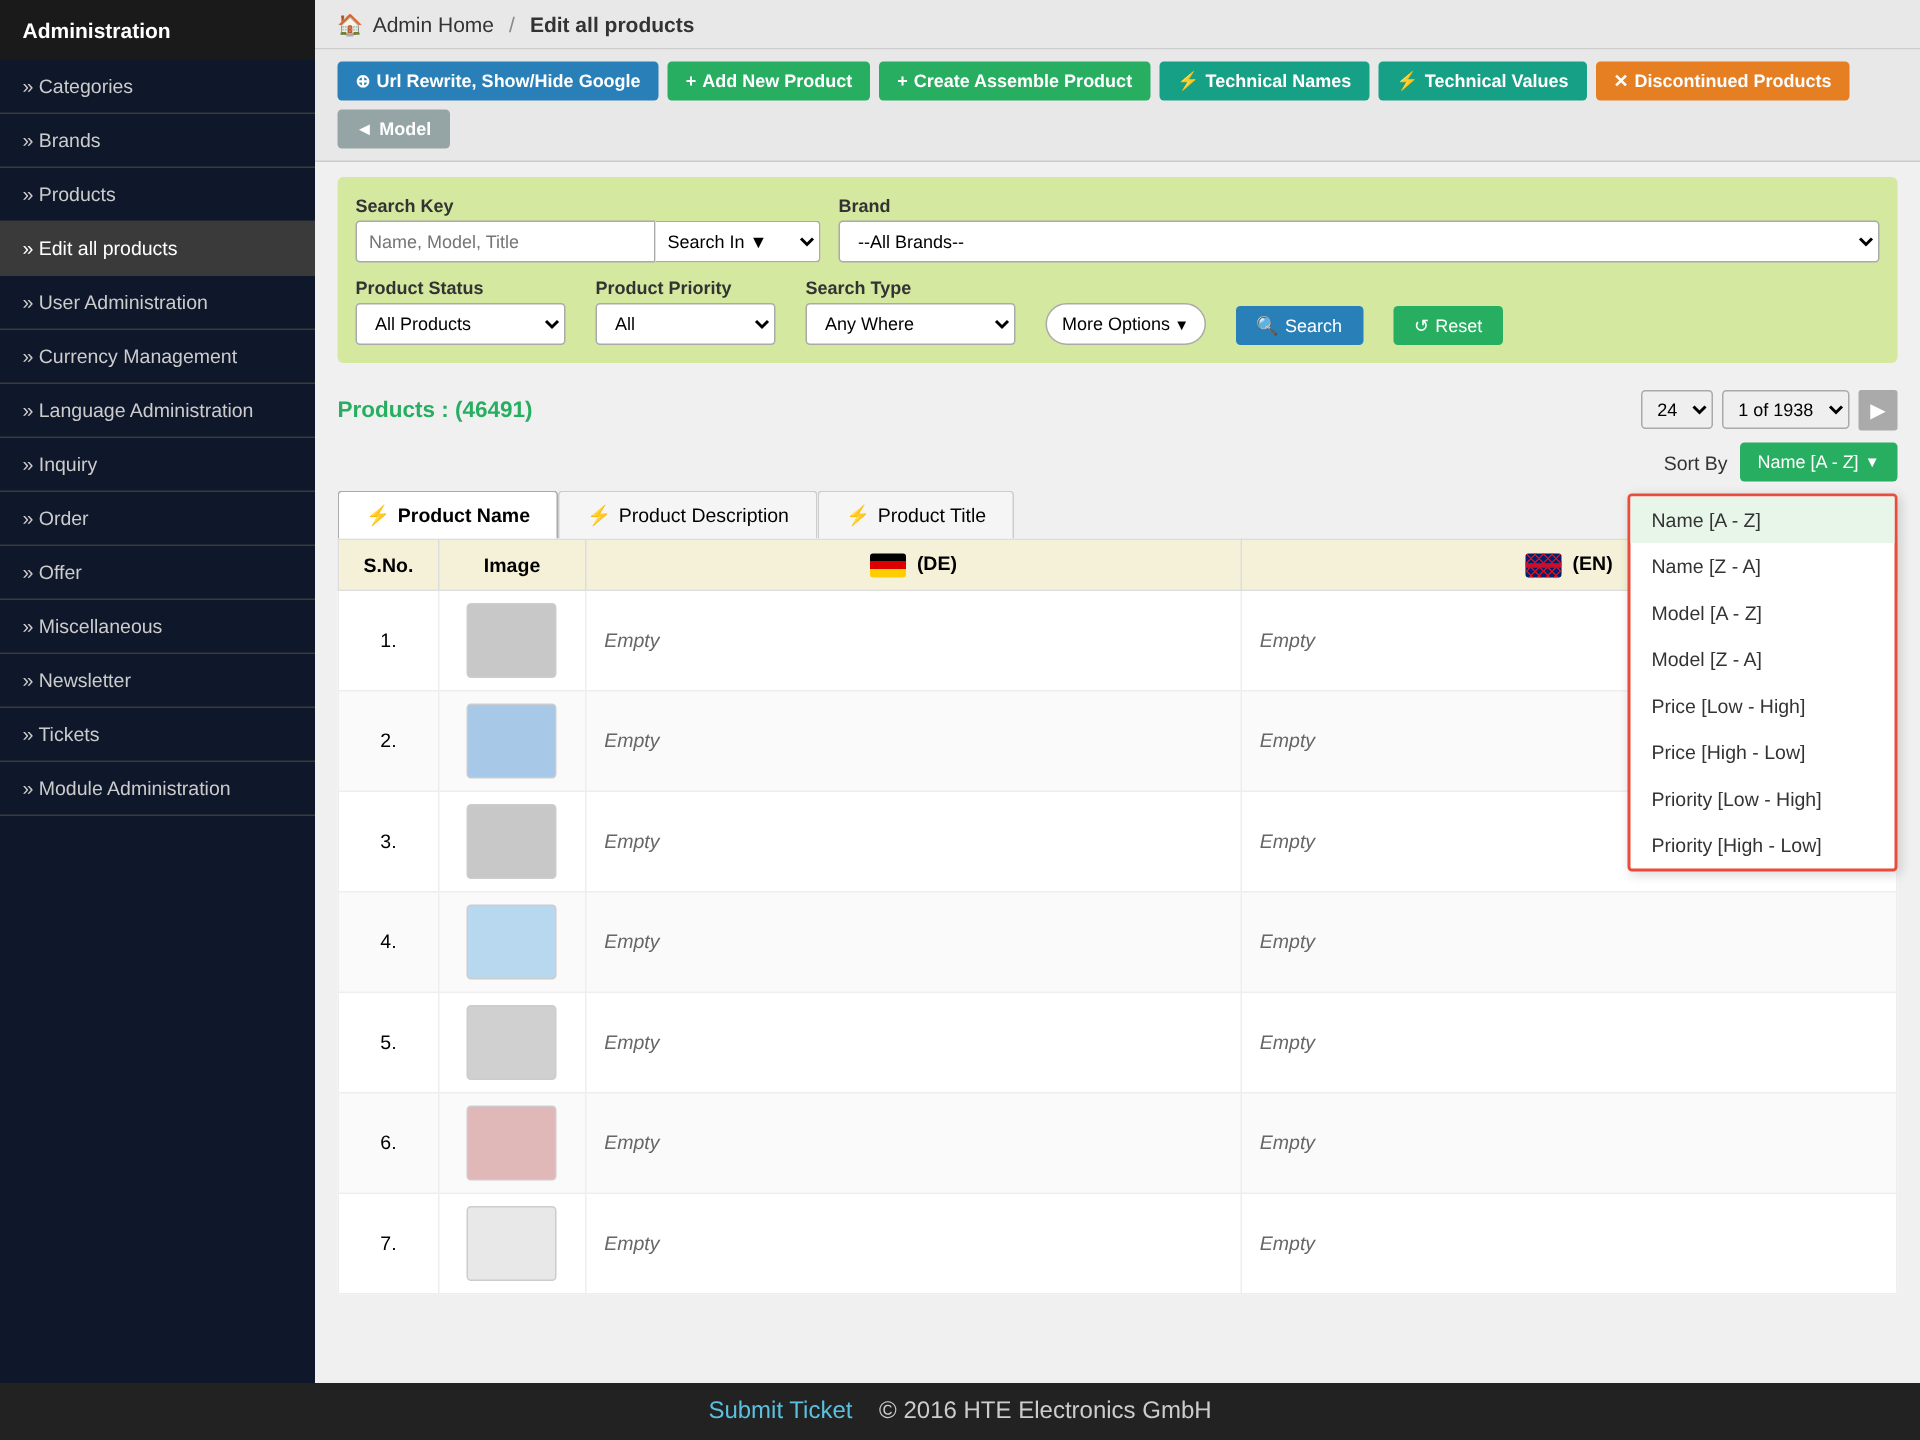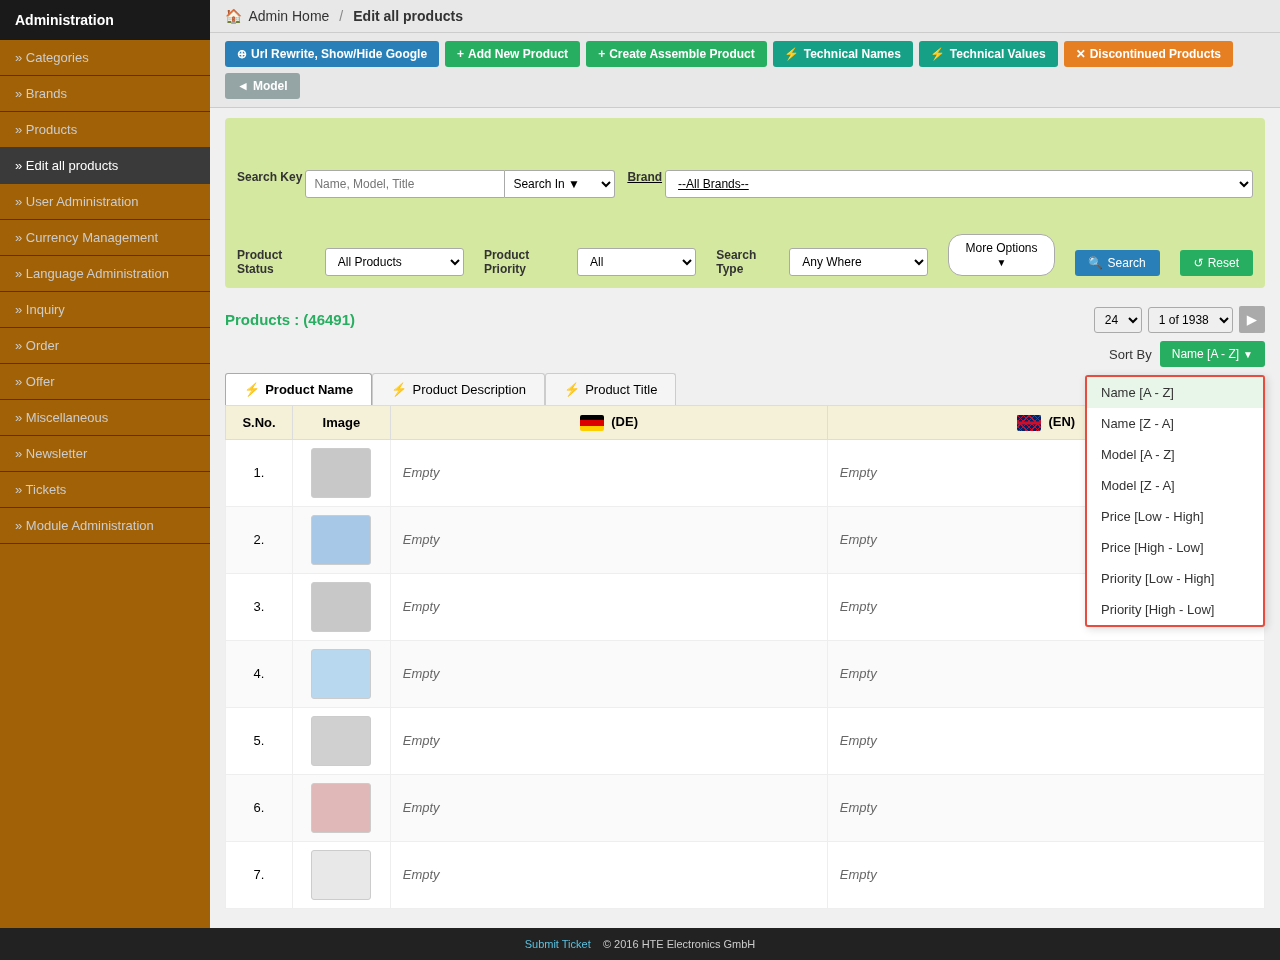--- a/index.html
+++ b/index.html
@@ -3,21 +3,21 @@
   <meta charset="utf-8">
   <style>
     * { box-sizing: border-box; margin: 0; padding: 0; }
     body { font-family: Arial, sans-serif; font-size: 13px; background: #f0f0f0; display: flex; flex-direction: column; min-height: 960px; }
 
     
     .page-wrapper { display: flex; flex: 1; flex-direction: column; }
     .main-layout { display: flex; flex: 1; }
 
     
-    .sidebar { width: 210px; background: #a16207; color: #ccc; flex-shrink: 0; }
+    .sidebar { width: 210px; background: #0f172a; color: #ccc; flex-shrink: 0; }
     .sidebar-title { background: #1a1a1a; color: #fff; padding: 12px 15px; font-weight: bold; font-size: 14px; }
     .sidebar-item { padding: 10px 15px; border-bottom: 1px solid #3a3a3a; cursor: pointer; color: #ccc; font-size: 13px; }
     .sidebar-item.active { color: #fff; background: #3a3a3a; }
     .sidebar-item::before { content: "» "; }
 
     
     .content { flex: 1; display: flex; flex-direction: column; background: #f0f0f0; }
 
     
     .content-header { background: #e8e8e8; padding: 8px 15px; border-bottom: 1px solid #ccc; display: flex; align-items: center; gap: 6px; font-size: 14px; }
@@ -27,38 +27,38 @@
     .btn { padding: 6px 12px; border: none; border-radius: 3px; cursor: pointer; font-size: 12px; font-weight: bold; color: #fff; display: inline-flex; align-items: center; gap: 4px; }
     .btn-blue { background: #2980b9; }
     .btn-green { background: #27ae60; }
     .btn-teal { background: #16a085; }
     .btn-orange { background: #e67e22; }
     .btn-gray { background: #95a5a6; }
 
     
     .search-panel { background: #d4e8a0; margin: 10px 15px; padding: 12px; border-radius: 4px; }
     .search-row { display: flex; gap: 12px; margin-bottom: 10px; align-items: flex-end; }
-    .search-group { display: flex; flex-direction: row; gap: 3px; margin-top: 40px; }
+    .search-group { display: flex; flex-direction: column; gap: 3px; }
     .search-group label { font-weight: bold; font-size: 12px; color: #333; }
     .search-group input, .search-group select { padding: 5px 8px; border: 1px solid #aaa; border-radius: 3px; font-size: 12px; background: #fff; }
     .search-key-input { width: 200px; }
     .search-in-select { width: 110px; }
     .product-status-select { width: 140px; }
     .product-priority-select { width: 120px; }
     .search-type-select { width: 140px; }
     .btn-search { background: #2980b9; color: #fff; padding: 6px 14px; border: none; border-radius: 3px; cursor: pointer; font-size: 12px; display: inline-flex; align-items: center; gap: 4px; }
     .btn-reset { background: #27ae60; color: #fff; padding: 6px 14px; border: none; border-radius: 3px; cursor: pointer; font-size: 12px; display: inline-flex; align-items: center; gap: 4px; }
     .more-options-btn { background: #fff; border: 1px solid #aaa; padding: 6px 10px; border-radius: 14px; cursor: pointer; font-size: 12px; }
     .search-row-2 { display: flex; gap: 12px; align-items: flex-end; }
 
     
     .products-section { margin: 0 15px; }
     .products-header { display: flex; align-items: center; justify-content: space-between; padding: 8px 0; }
     .products-count { color: #27ae60; font-weight: bold; font-size: 15px; }
-    .products-pagination { display: flex; align-items: center; gap: 6px; }
+    .products-pagination { display: flex; align-items: flex-start; gap: 6px; }
     .pagination-select { padding: 4px 6px; border: 1px solid #aaa; border-radius: 3px; font-size: 12px; }
     .sort-bar { display: flex; align-items: center; gap: 8px; justify-content: flex-end; margin-bottom: 6px; position: relative; }
     .sort-label { font-size: 13px; color: #333; }
     .sort-btn { background: #27ae60; color: #fff; padding: 6px 12px; border: none; border-radius: 3px; cursor: pointer; font-size: 12px; display: inline-flex; align-items: center; gap: 4px; }
 
     
     .sort-dropdown { position: absolute; top: 34px; right: 0; background: #fff; border: 2px solid #e74c3c; border-radius: 3px; z-index: 100; min-width: 180px; box-shadow: 2px 2px 8px rgba(0,0,0,0.15); }
     .sort-dropdown-item { padding: 8px 14px; cursor: pointer; font-size: 13px; color: #333; }
     .sort-dropdown-item.active { background: #e8f5e9; }
 
@@ -83,21 +83,21 @@
     .flag-en { display: inline-block; width: 24px; height: 16px; position: relative; overflow: hidden; border-radius: 2px; margin-right: 4px; vertical-align: middle; background: #012169; }
     .flag-en::before { content: ''; position: absolute; top: 0; left: 0; right: 0; bottom: 0; background: repeating-linear-gradient(45deg, transparent, transparent 3px, #c8102e 3px, #c8102e 4px), repeating-linear-gradient(-45deg, transparent, transparent 3px, #c8102e 3px, #c8102e 4px); }
     .flag-en::after { content: ''; position: absolute; top: 50%; left: 0; right: 0; height: 3px; background: #c8102e; transform: translateY(-50%); }
 
     .product-img-placeholder { width: 60px; height: 50px; background: #e8e8e8; border: 1px solid #ccc; border-radius: 3px; margin: 0 auto; display: flex; align-items: center; justify-content: center; font-size: 10px; color: #999; overflow: hidden; }
 
     
     .pagination-arrow { background: #aaa; color: #fff; border: none; padding: 6px 8px; cursor: pointer; border-radius: 2px; }
 
     
-    .footer { background: #222; color: #ccc; text-align: center; padding: 10px; font-size: 11px; }
+    .footer { background: #222; color: #ccc; text-align: center; padding: 10px; font-size: 16px; }
     .footer a { color: #5bc0de; text-decoration: none; }
 
     
     .chevron-down::after { content: " ▼"; font-size: 10px; }
   </style>
 </head>
 <body>
 
 <div class="page-wrapper">
   <div class="main-layout">
@@ -164,21 +164,21 @@
         <div class="search-row">
           <div class="search-group">
             <label>Search Key</label>
             <div style="display:flex;gap:0;">
               <input class="search-key-input" type="text" style="border-radius: 3px 0px 0px 3px; border: 1px solid rgb(170, 170, 170); padding: 5px 8px; font-size: 12px;" placeholder="Name, Model, Title">
               <select class="search-in-select" style="border-radius:0 3px 3px 0;border:1px solid #aaa;border-left:none;padding:5px 4px;font-size:12px;background:#fff;">
                 <option>Search In ▼</option>
               </select>
             </div>
           </div>
-          <div class="search-group" style="flex:1;text-decoration:underline;">
+          <div class="search-group" style="flex:1;">
             <label>Brand</label>
             <select style="width:100%;padding:5px 8px;border:1px solid #aaa;border-radius:3px;font-size:12px;background:#fff;">
               <option>--All Brands--</option>
             </select>
           </div>
         </div>
         <div class="search-row-2" style="display:flex;gap:20px;align-items:flex-end;">
           <div class="search-group">
             <label>Product Status</label>
             <select class="product-status-select">

